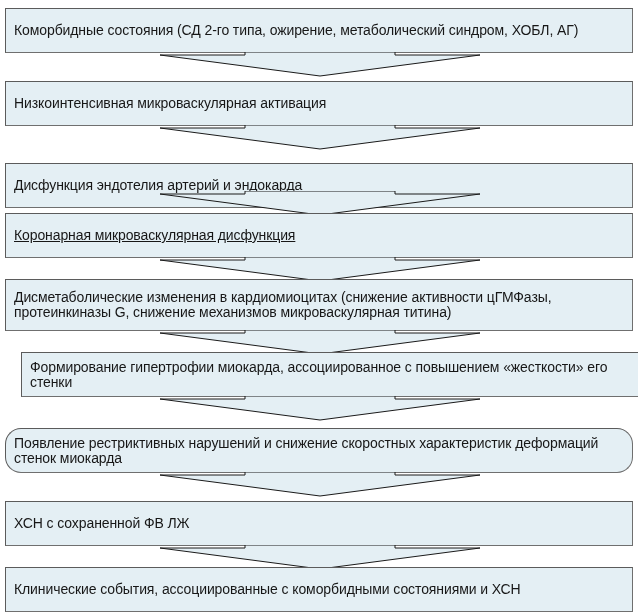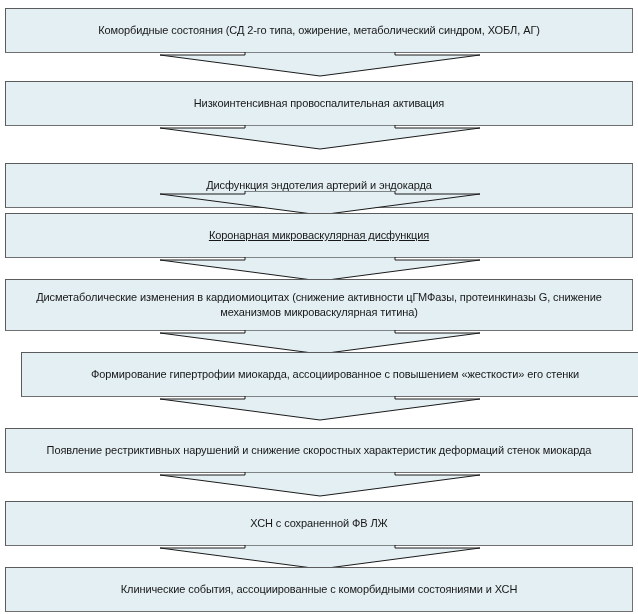--- a/index.html
+++ b/index.html
@@ -25,41 +25,40 @@
     left: 5px;
     width: 628px;
     box-sizing: border-box;
     background: #e4eff4;
     border: 1px solid #5b5b5b;
     border-right-color: #6f6f6f;
     border-bottom-color: #6f6f6f;
     display: flex;
     align-items: center;
     justify-content: center;
-    text-align: center;
     color: #171717;
-    font-size: 11px;
+    font-size: 14px;
     line-height: 15px;
     letter-spacing: -0.1px;
     padding: 0 8px;
   }
 
   .node .node-text {
     display: block;
     width: 100%;
   }
 
   
   .n1 { top: 8px;   height: 45px; }
   .n2 { top: 81px;  height: 45px; }
   .n3 { top: 163px; height: 45px; }
   .n4 { top: 213px; height: 45px; text-decoration: underline; }
   .n5 { top: 279px; height: 52px; }
   .n6 { top: 352px; height: 45px; margin-left: 16px; }
-  .n7 { top: 428px; height: 45px; }
+  .n7 { top: 428px; height: 45px; border-radius: 16px; }
   .n8 { top: 501px; height: 45px; }
   .n9 { top: 567px; height: 45px; }
 
   
   .connector {
     position: absolute;
     left: 160px;
     width: 320px;
     height: 26px;
   }
@@ -83,21 +82,21 @@
     <span class="node-text">Коморбидные состояния (СД 2-го типа, ожирение, метаболический синдром, ХОБЛ, АГ)</span>
   </div>
 
   <div class="connector c1">
     <svg viewBox="0 0 320 26" xmlns="http://www.w3.org/2000/svg">
       <path d="M0,3 L85,3 L85,0 L235,0 L235,3 L320,3 L160,24 Z" fill="#e4eff4" stroke="#1a1a1a" stroke-width="1" stroke-linejoin="miter"></path>
     </svg>
   </div>
 
   <div class="node n2">
-    <span class="node-text">Низкоинтенсивная провоспалительная активация</span>
+    <span class="node-text">Низкоинтенсивная микроваскулярная активация</span>
   </div>
 
   <div class="connector c2">
     <svg viewBox="0 0 320 26" xmlns="http://www.w3.org/2000/svg">
       <path d="M0,3 L85,3 L85,0 L235,0 L235,3 L320,3 L160,24 Z" fill="#e4eff4" stroke="#1a1a1a" stroke-width="1" stroke-linejoin="miter"></path>
     </svg>
   </div>
 
   <div class="node n3">
     <span class="node-text">Дисфункция эндотелия артерий и эндокарда</span>

